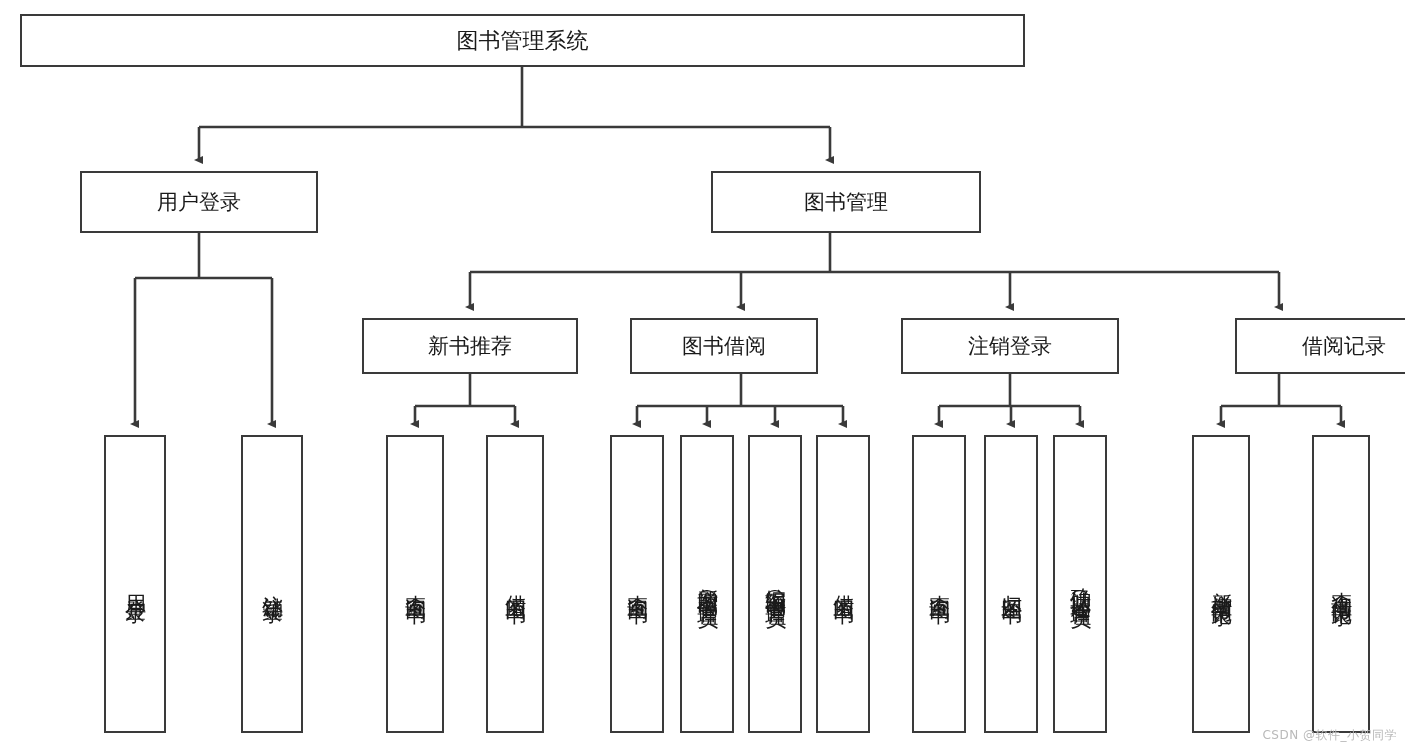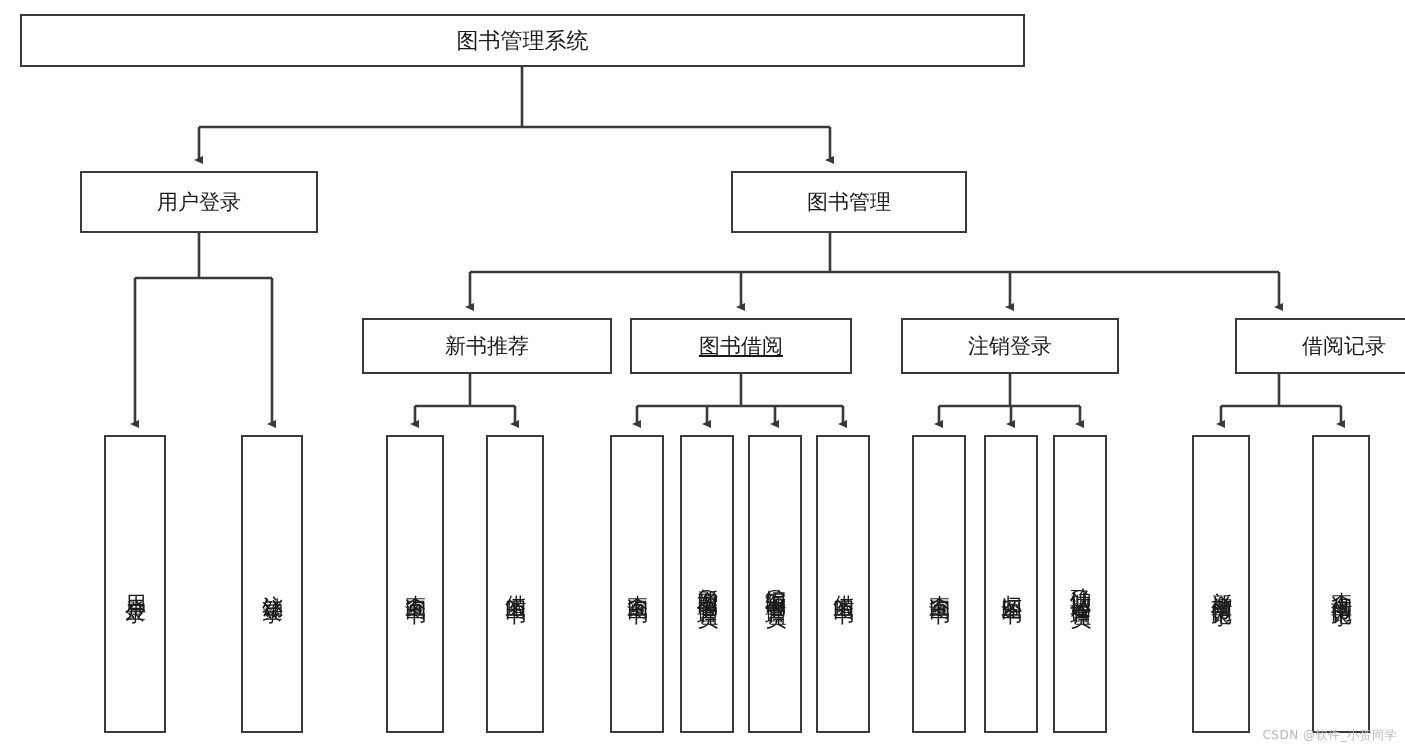--- a/index.html
+++ b/index.html
@@ -123,28 +123,28 @@
     </g>
   </svg>
 
   <div class="node horiz root" style="left:20px; top:14px; width:1005px; height:53px;">
     <span class="label">图书管理系统</span>
   </div>
 
   <div class="node horiz" style="left:80px; top:171px; width:238px; height:62px;">
     <span class="label">用户登录</span>
   </div>
-  <div class="node horiz" style="left:711px; top:171px; width:236px; height:62px;margin-left:20px;">
+  <div class="node horiz" style="left:711px; top:171px; width:270px; height:62px;">
     <span class="label">图书管理</span>
   </div>
 
-  <div class="node horiz" style="left:362px; top:318px; width:250px; height:56px;">
+  <div class="node horiz" style="left:362px; top:318px; width:216px; height:56px;">
     <span class="label">新书推荐</span>
   </div>
-  <div class="node horiz" style="left:630px; top:318px; width:222px; height:56px;text-decoration:underline;">
+  <div class="node horiz" style="left:630px; top:318px; width:188px; height:56px;">
     <span class="label">图书借阅</span>
   </div>
   <div class="node horiz" style="left:901px; top:318px; width:218px; height:56px;">
     <span class="label">注销登录</span>
   </div>
   <div class="node horiz" style="left:1235px; top:318px; width:218px; height:56px;">
     <span class="label">借阅记录</span>
   </div>
 
   <div class="node vert" style="left:104px; top:435px; width:62px; height:298px;">

